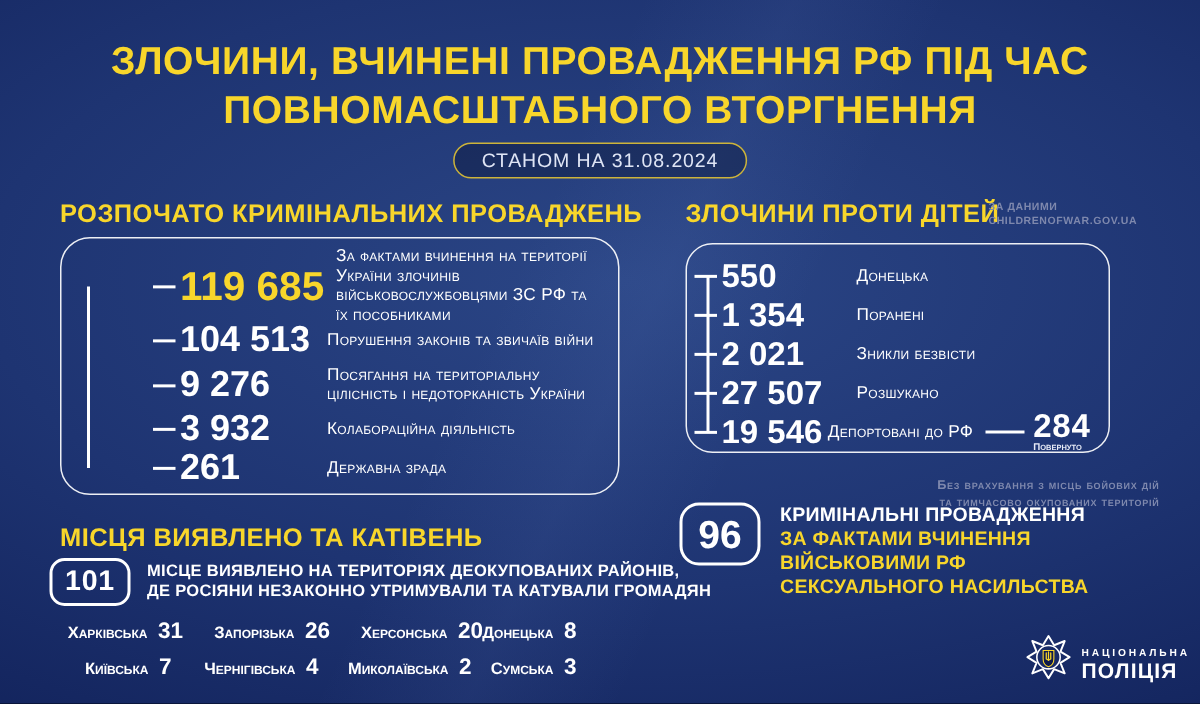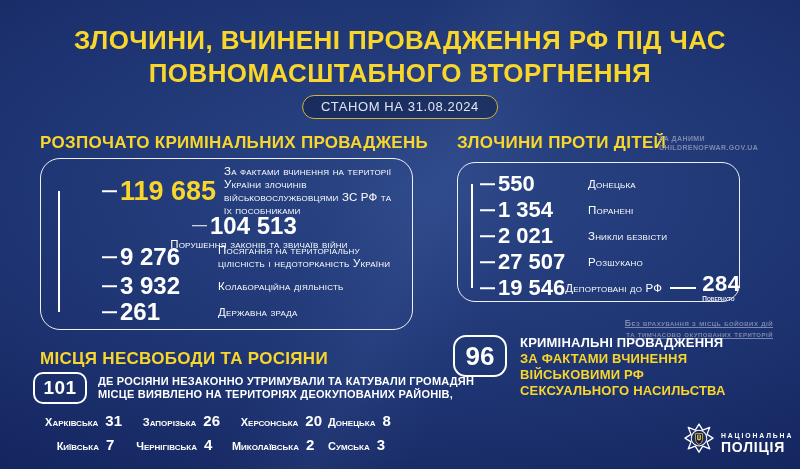--- a/index.html
+++ b/index.html
@@ -22,45 +22,45 @@
   .source{position:absolute;left:659px;top:134px;font-size:7px;line-height:9px;color:var(--muted);
     letter-spacing:0.4px;font-weight:bold;}
   .sbox{position:absolute;border:1.5px solid rgba(255,255,255,0.92);border-radius:20px;box-sizing:border-box;}
   .left-box{left:40px;top:158px;width:373px;height:172px;padding:10px 14px 0 35px;}
   .right-box{left:457px;top:162px;width:283px;height:140px;padding:8px 12px 0 23px;border-radius:18px;}
   .bracket{position:absolute;width:1.5px;background:#fff;}
   .lbracket{left:17px;top:32px;height:121px;}
   .rbracket{left:13px;top:21px;height:104px;}
   .srow{position:relative;display:flex;align-items:center;}
   .left-box .srow{min-height:26px;margin-left:44px;}
-  .row-a{height:44px;}.row-b{height:28px;flex-direction:column;}.row-c{height:32px;}.row-d{height:26px;}.row-e{height:26px;}
+  .row-a{height:44px;}.row-b{height:28px;}.row-c{height:32px;}.row-d{height:26px;}.row-e{height:26px;}
   .right-box .srow{height:26px;}
   .num{position:relative;display:inline-block;font-weight:bold;color:#fff;white-space:nowrap;line-height:1.05;}
   .left-box .num{width:98px;font-size:24px;}
   .left-box .row-a .num{width:104px;font-size:27px;color:var(--yellow);}
-  .right-box .num{width:90px;font-size:22px;margin-left:17px;}
+  .right-box .num{width:90px;font-size:22px;}
   .num::before{content:"";position:absolute;left:-18px;top:50%;transform:translateY(-50%);
     width:15px;height:1.5px;background:#fff;}
   .lbl{flex:1;font-size:11.5px;line-height:13px;font-weight:normal;color:#fff;letter-spacing:0.2px;}
   .sc{font-variant:small-caps;}
   .dash{width:26px;height:1.5px;background:#fff;margin:0 6px 0 8px;flex:0 0 auto;}
   .returned{display:flex;flex-direction:column;align-items:flex-start;line-height:1;margin-left:auto;}
   .returned .rv{font-size:22px;font-weight:bold;color:#fff;letter-spacing:0.5px;}
   .returned .rl{font-size:6.5px;font-weight:bold;color:#E6EAF6;margin-top:1px;font-variant:small-caps;}
   .note{position:absolute;left:520px;top:318px;width:253px;text-align:right;
-    font-size:8.5px;line-height:10.5px;color:var(--muted);font-weight:bold;font-variant:small-caps;letter-spacing:0.5px;text-decoration:underline;}
+    font-size:8.5px;line-height:10.5px;color:var(--muted);font-weight:bold;font-variant:small-caps;letter-spacing:0.5px;}
   .h-det{left:40px;top:349px;}
   .det-row{position:absolute;left:33px;top:372px;display:flex;gap:11px;align-items:center;justify-content:space-between;}
   .count-badge{border:2px solid #fff;border-radius:10px;min-width:42px;height:28px;
     display:flex;align-items:center;justify-content:center;color:#fff;font-weight:bold;
     font-size:19px;letter-spacing:0.5px;padding:0 4px;box-sizing:content-box;}
   .det-desc{font-size:11px;line-height:13.5px;font-weight:bold;color:#fff;letter-spacing:0.2px;}
   .regions{position:absolute;left:36px;top:412px;width:346px;display:grid;
     grid-template-columns:86px 92px 96px 64px;row-gap:7px;column-gap:6px;}
-  .rcell{display:flex;align-items:baseline;gap:7px;}
+  .rcell{display:flex;align-items:baseline;gap:7px;justify-content:flex-end;}
   .rname{flex:1;text-align:right;font-variant:small-caps;font-weight:bold;font-size:11px;color:#fff;white-space:nowrap;}
   .rval{font-weight:bold;font-size:15px;color:#fff;min-width:16px;}
   .sv-row{position:absolute;left:453px;top:335px;display:flex;gap:13px;align-items:flex-start;}
   .sv-badge{border:2px solid #fff;border-radius:13px;width:50px;height:38px;
     display:flex;align-items:center;justify-content:center;font-size:26px;font-weight:bold;color:#fff;}
   .sv-text{font-size:13px;line-height:16px;font-weight:bold;letter-spacing:0.2px;}
   .sv-text .w{color:#fff;}
   .sv-text .y{color:var(--yellow);}
   .logo{position:absolute;left:684px;top:423px;display:flex;gap:7px;align-items:center;}
   .logo-text .l1{font-size:6.8px;letter-spacing:1.9px;color:#fff;font-weight:bold;line-height:9px;}
@@ -137,27 +137,27 @@
         <span class="rl">Повернуто</span>
       </span>
     </div>
   </div>
 
   <div class="note">
     <span>Без врахування з місць бойових дій</span><br>
     <span>та тимчасово окупованих територій</span>
   </div>
 
-  <div class="sec-h h-det">МІСЦЯ НЕСВОБОДИ ТА РОСІЯНИ</div>
+  <div class="sec-h h-det">МІСЦЯ ВИЯВЛЕНО ТА КАТІВЕНЬ</div>
 
   <div class="det-row">
     <span class="count-badge">101</span>
     <div class="det-desc">
+      <div>МІСЦЕ ВИЯВЛЕНО НА ТЕРИТОРІЯХ ДЕОКУПОВАНИХ РАЙОНІВ,</div>
       <div>ДЕ РОСІЯНИ НЕЗАКОННО УТРИМУВАЛИ ТА КАТУВАЛИ ГРОМАДЯН</div>
-      <div>МІСЦЕ ВИЯВЛЕНО НА ТЕРИТОРІЯХ ДЕОКУПОВАНИХ РАЙОНІВ,</div>
     </div>
   </div>
 
   <div class="regions">
     <div class="rcell">
       <span class="rname">Харківська</span>
       <span class="rval">31</span>
     </div>
     <div class="rcell">
       <span class="rname">Запорізька</span>

